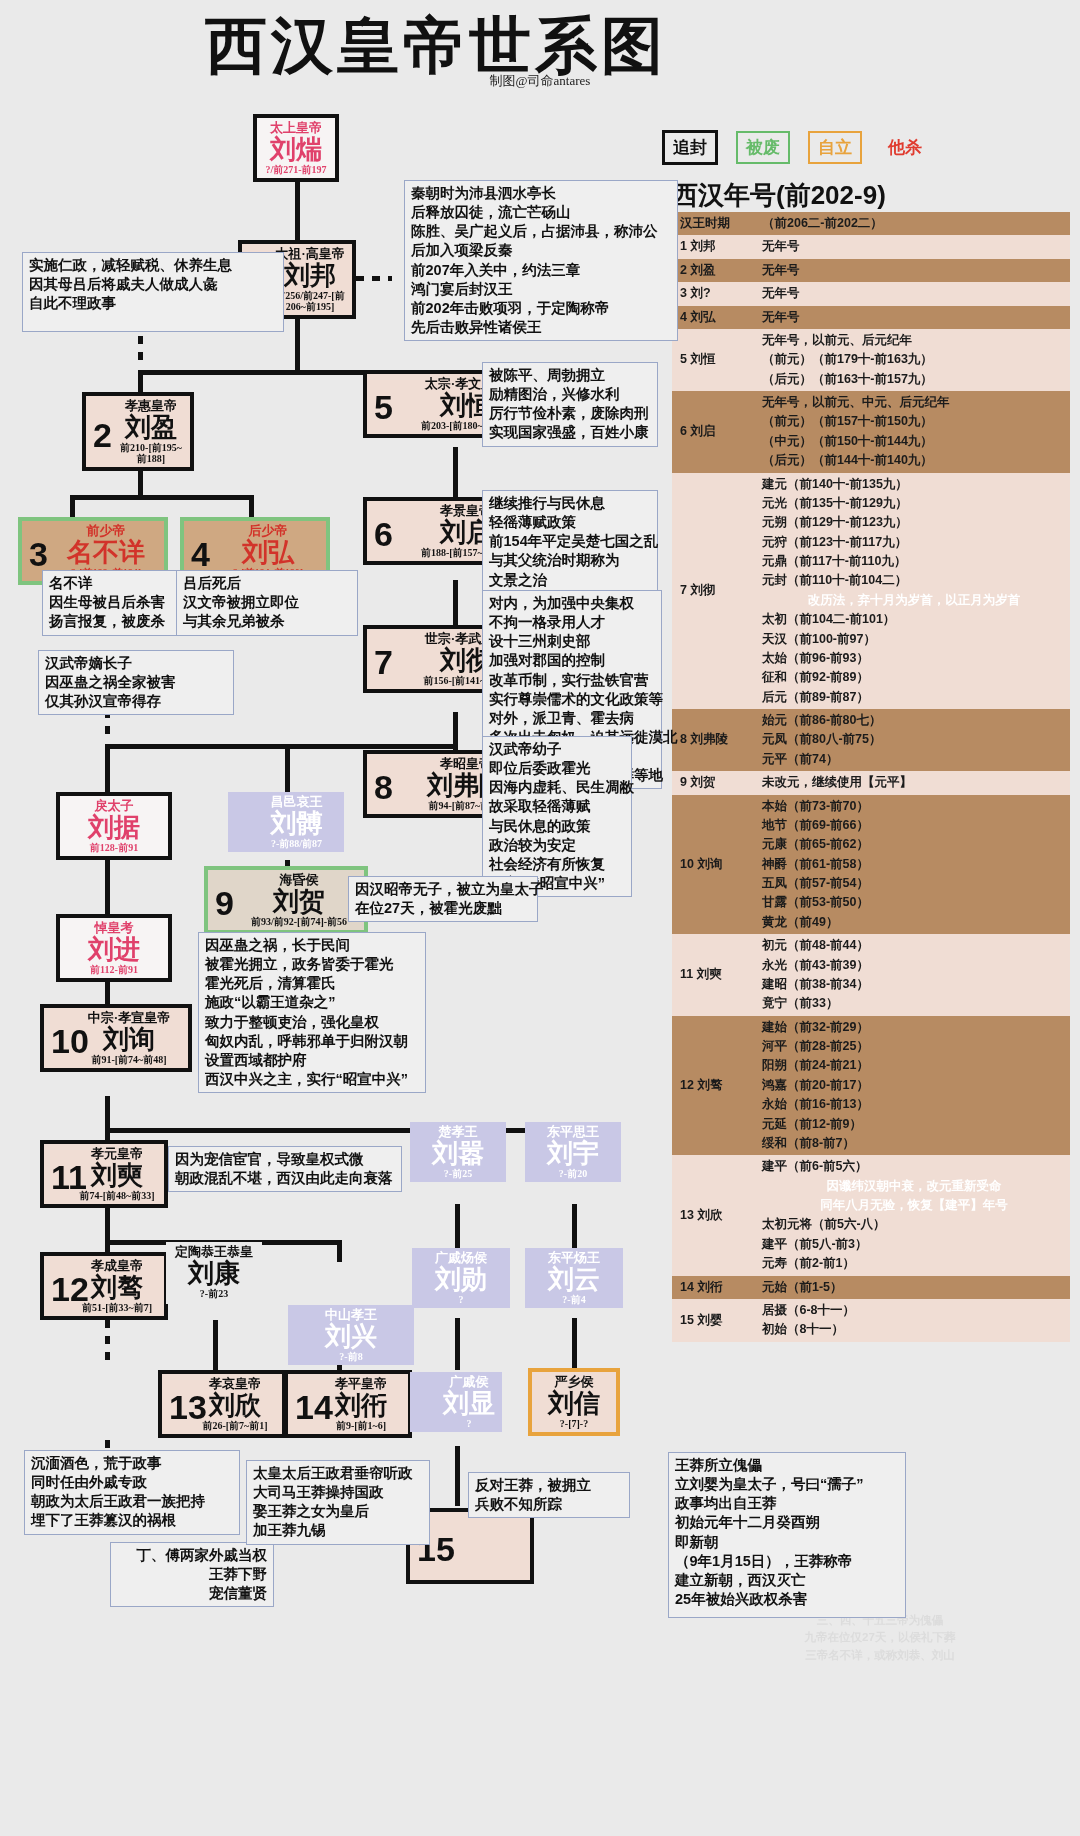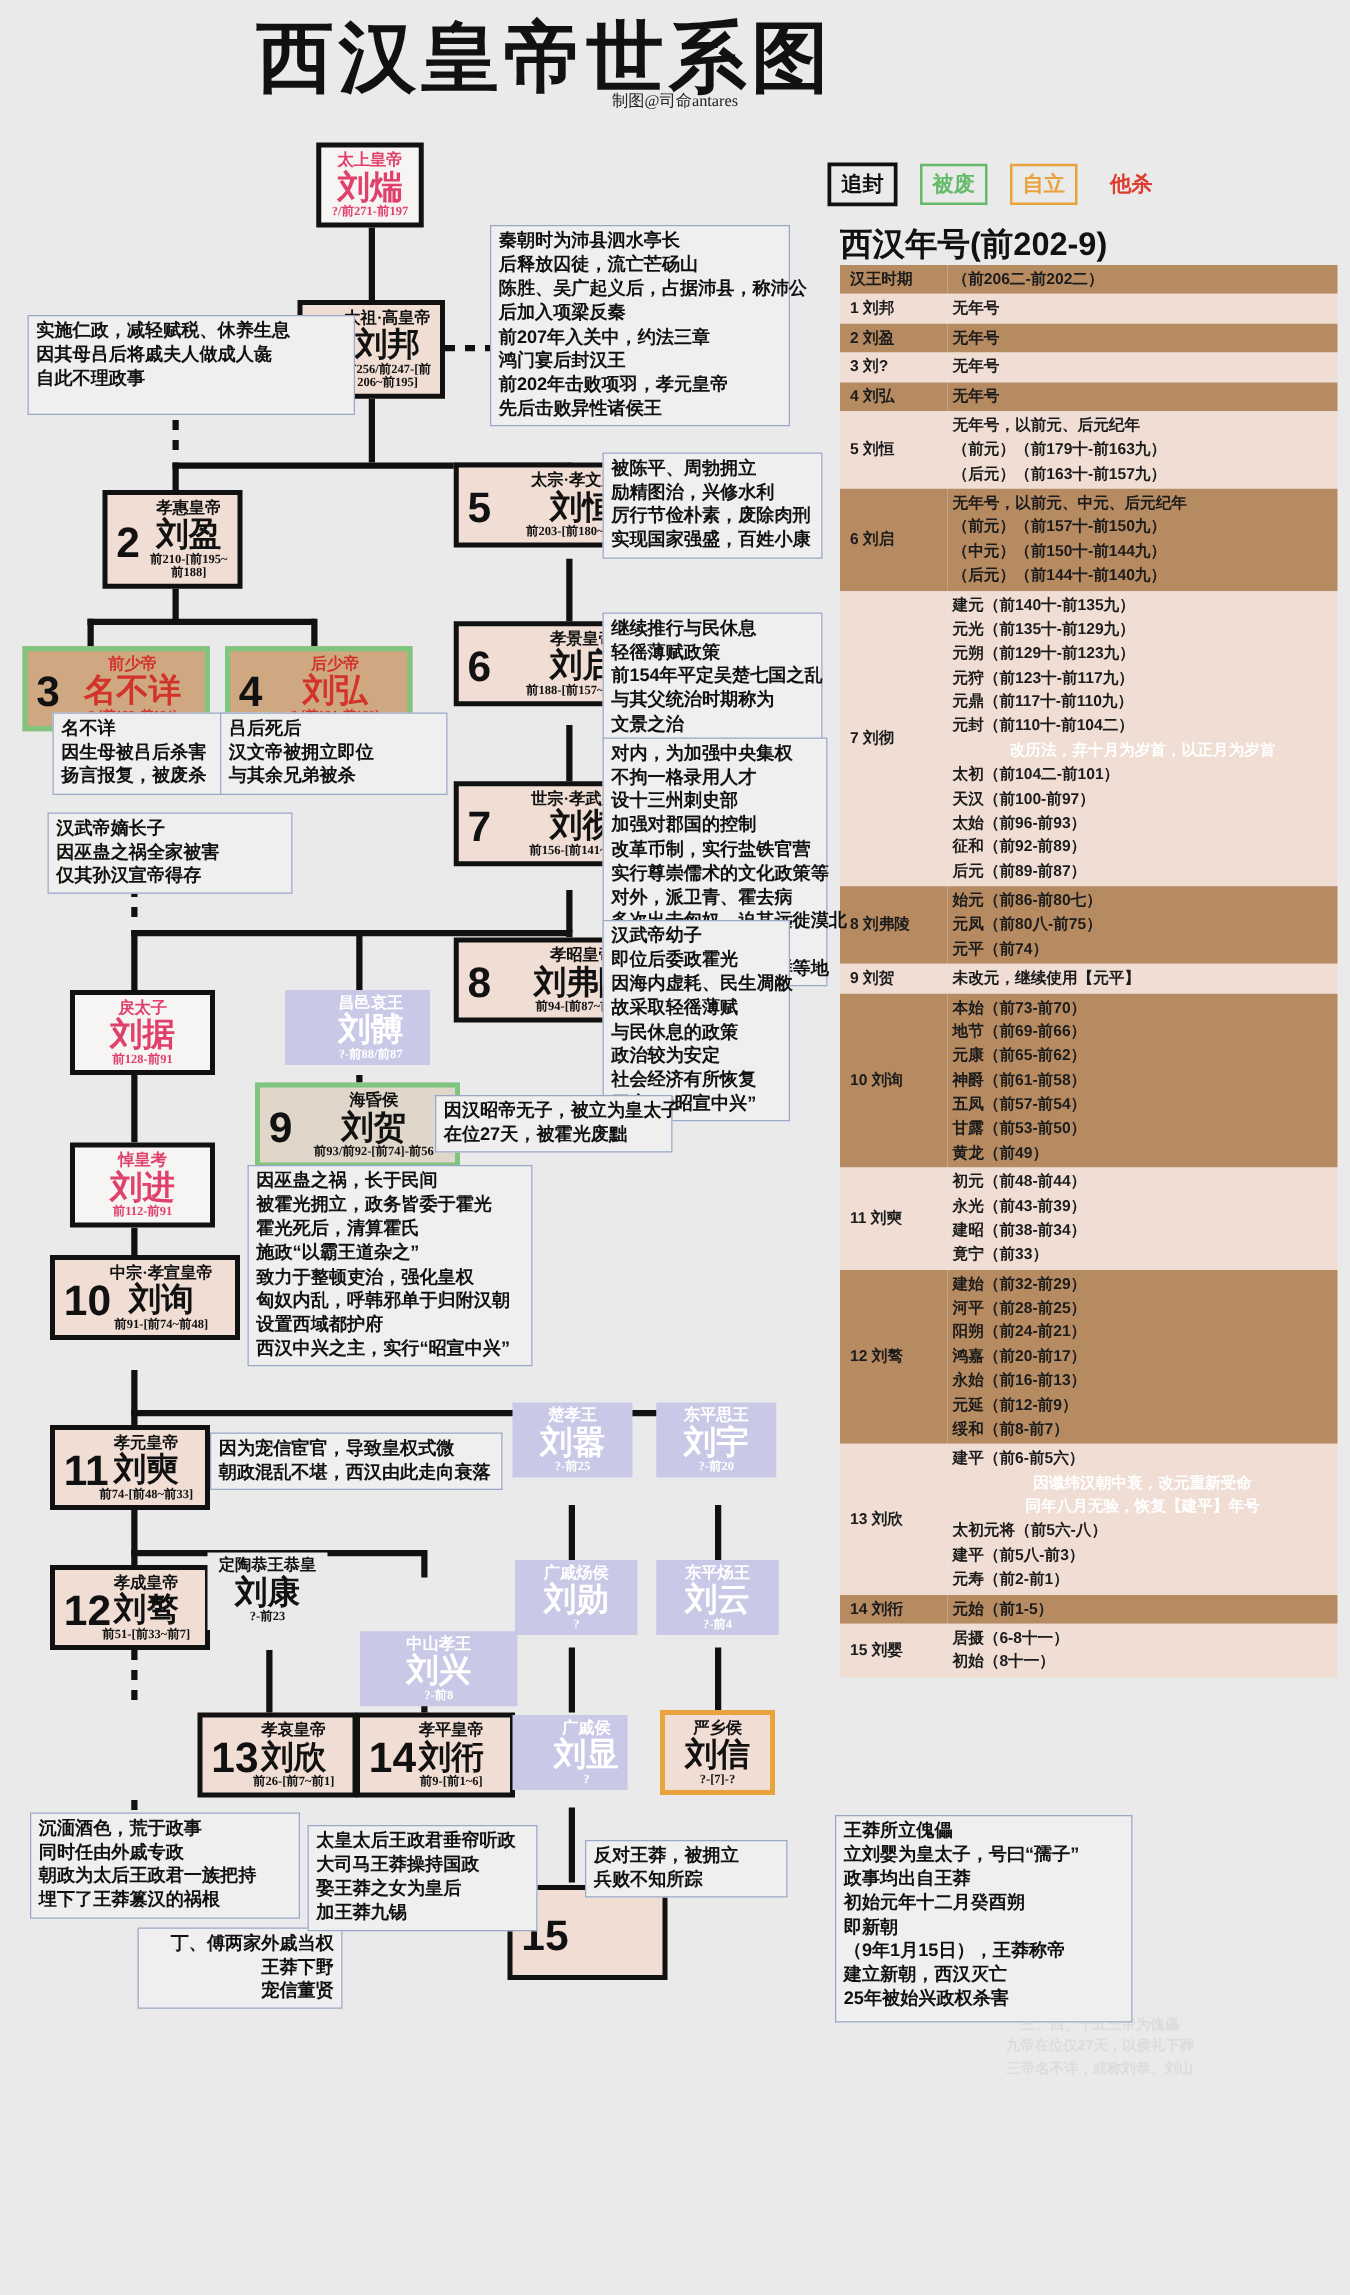--- a/index.html
+++ b/index.html
@@ -514,28 +514,28 @@
       <div class="pbox t-emp" style="left: 406px; top: 1508px; width: 128px; min-height: 76px;">
         <span class="num">15</span>
       </div>
     </div>
   <div id="notes-layer">
       <div class="note" style="left: 22px; top: 252px; width: 262px; min-height: 80px;">
         <div>实施仁政，减轻赋税、休养生息</div>
         <div>因其母吕后将戚夫人做成人彘</div>
         <div>自此不理政事</div>
       </div>
-      <div class="note" style="left: 392px; top: 180px; width: 240px; min-height: 128px;">
+      <div class="note" style="left: 404px; top: 180px; width: 274px; min-height: 128px;">
         <div>秦朝时为沛县泗水亭长</div>
         <div>后释放囚徒，流亡芒砀山</div>
         <div>陈胜、吴广起义后，占据沛县，称沛公</div>
         <div>后加入项梁反秦</div>
         <div>前207年入关中，约法三章</div>
         <div>鸿门宴后封汉王</div>
-        <div>前202年击败项羽，孝元皇帝</div>
+        <div>前202年击败项羽，于定陶称帝</div>
         <div>先后击败异性诸侯王</div>
       </div>
       <div class="note" style="left: 482px; top: 362px; width: 176px; min-height: 72px;">
         <div>被陈平、周勃拥立</div>
         <div>励精图治，兴修水利</div>
         <div>厉行节俭朴素，废除肉刑</div>
         <div>实现国家强盛，百姓小康</div>
       </div>
       <div class="note" style="left: 42px; top: 570px; width: 170px; min-height: 66px;">
         <div>名不详</div>

